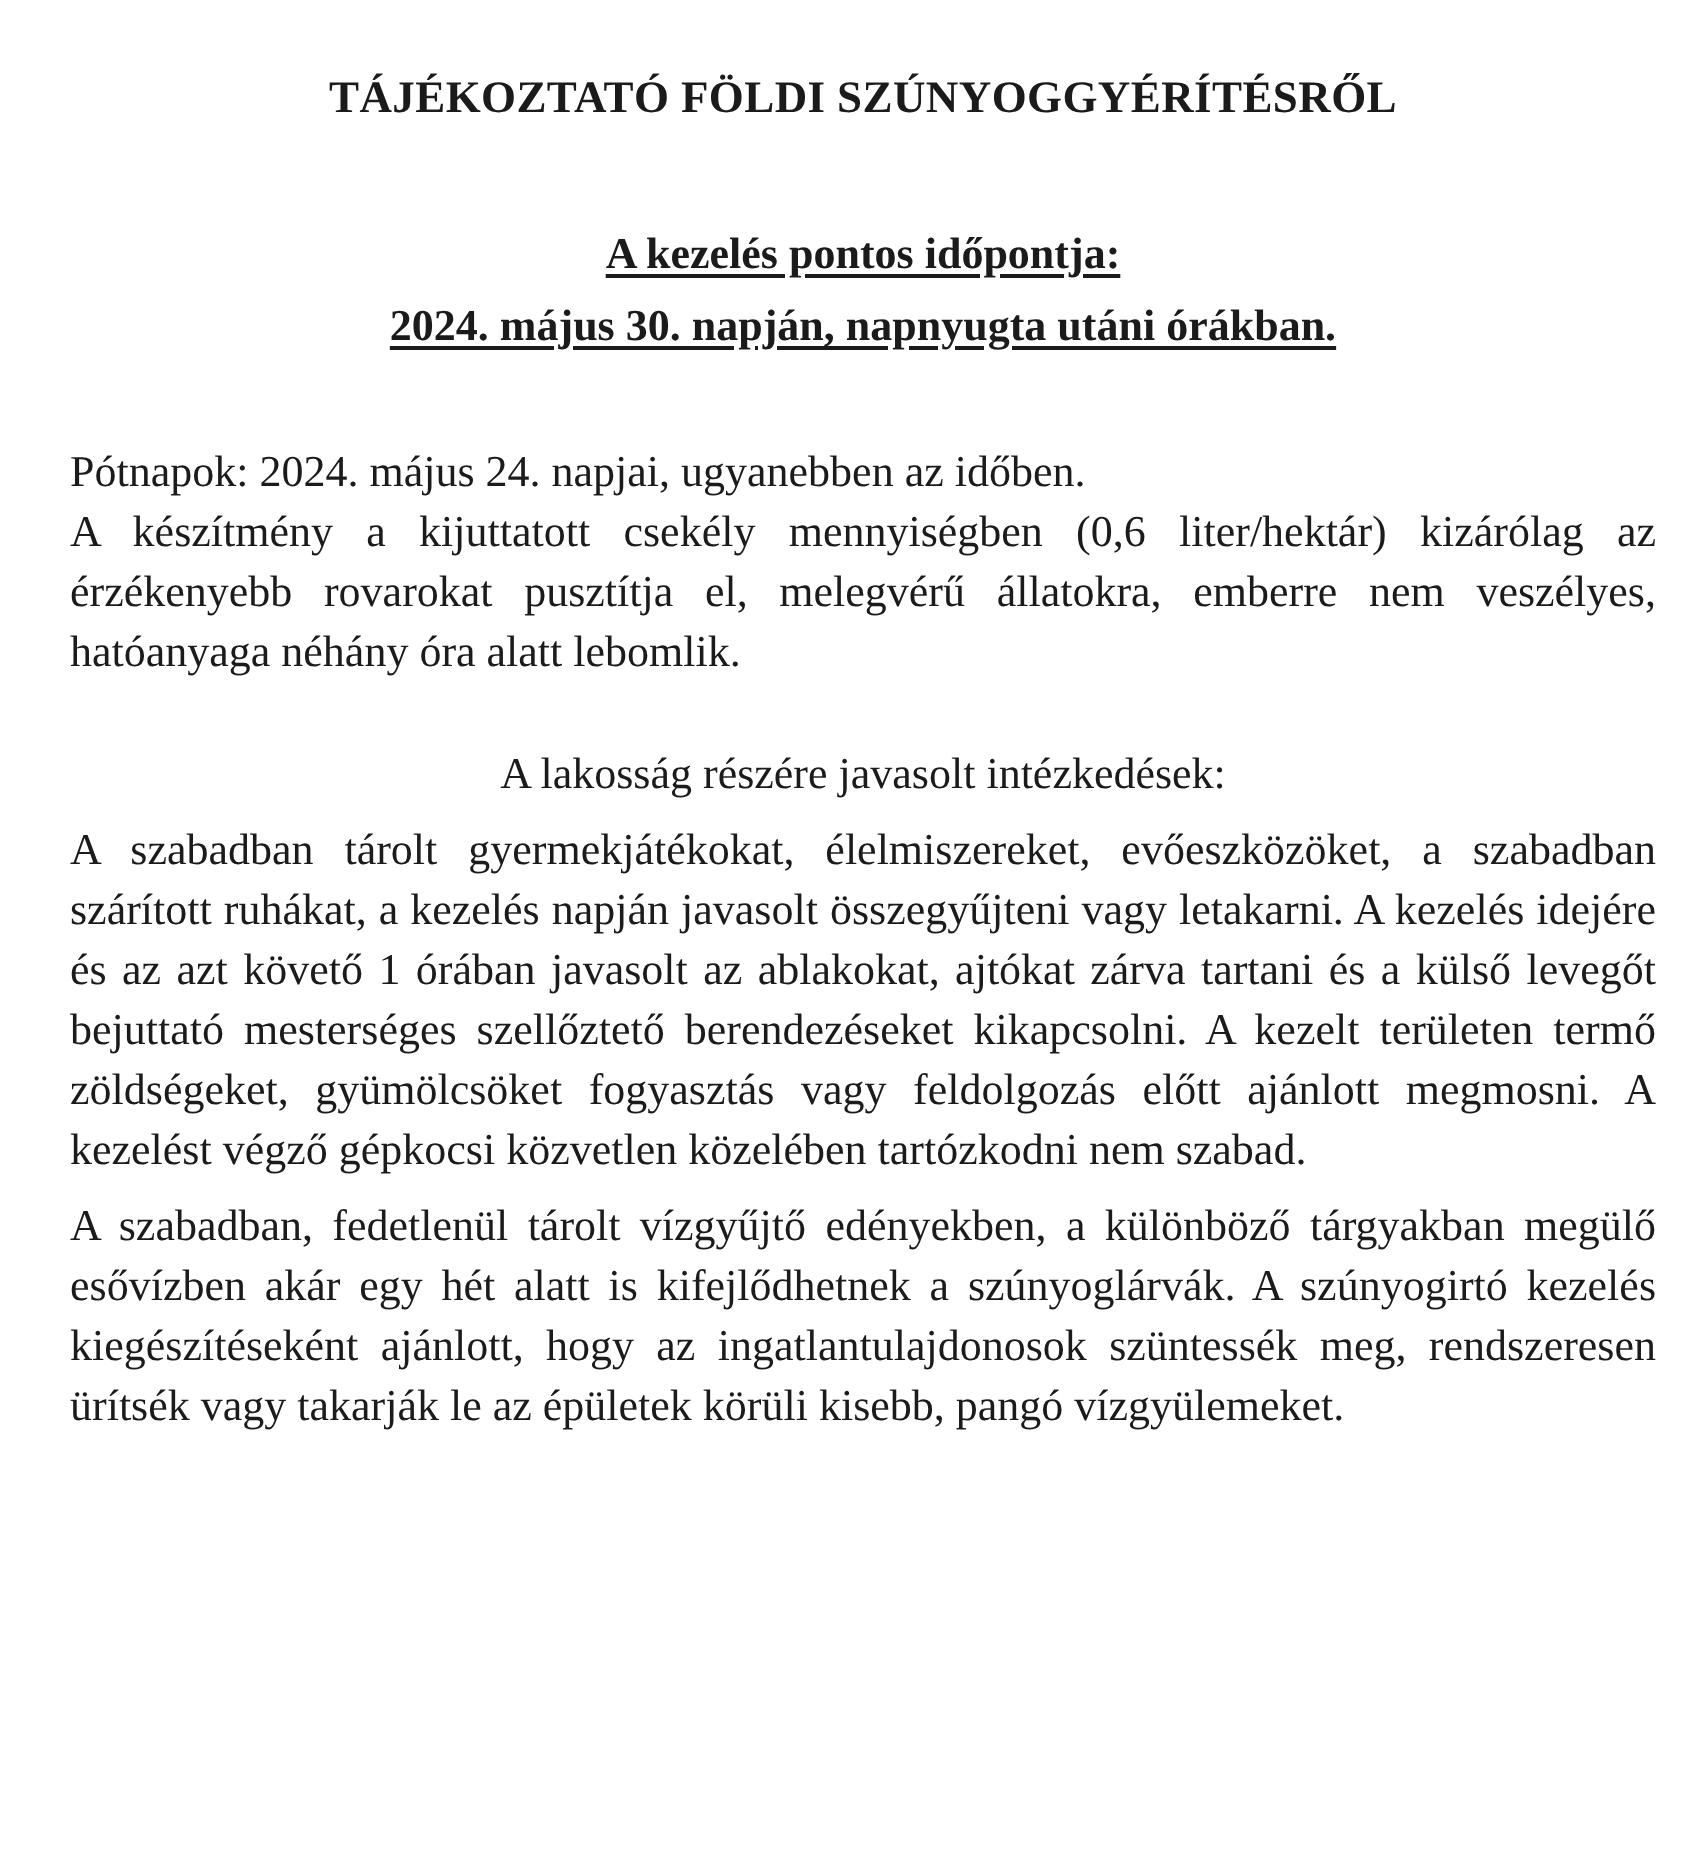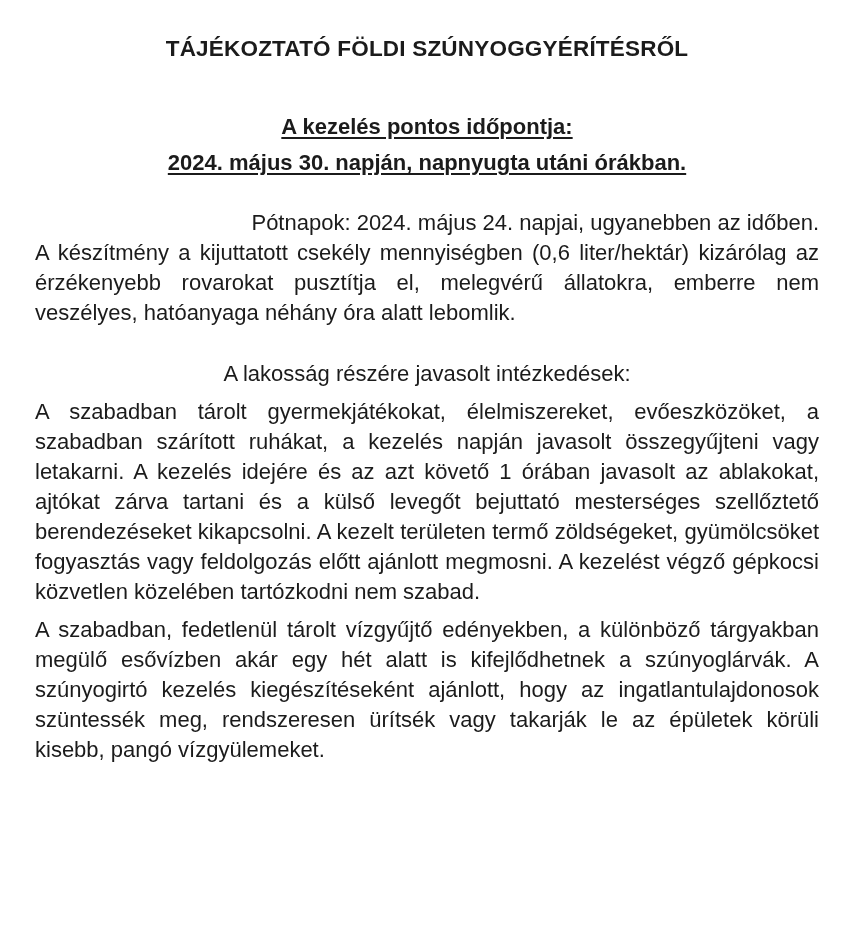--- a/index.html
+++ b/index.html
@@ -6,24 +6,24 @@
     margin: 0;
     padding: 0;
     background: #ffffff;
   }
   .page {
     width: 850px;
     height: 933px;
     box-sizing: border-box;
     background: #ffffff;
     color: #1b1b1b;
-    font-family: Liberation Sans, sans-serif;
+    font-family: Liberation Serif, serif;
     font-size: 22px;
     line-height: 30px;
-    padding: 34px 31px 0 35px;
+    padding: 34px 22px 0 35px;
     overflow: hidden;
   }
   .doc-title {
     text-align: center;
     font-weight: bold;
     font-size: 22.5px;
     letter-spacing: 0.2px;
     margin: 0 0 0 0;
   }
   .para {
@@ -37,22 +37,22 @@
     margin-top: 45px;
     text-align: center;
     font-weight: bold;
     line-height: 36px;
   }
   .schedule-heading .u {
     text-decoration: underline;
     text-underline-offset: 3px;
   }
   .backup-days {
-    margin-top: 27px;
-    text-align: right;
+    margin-top: 40px;
+    text-align: left;
   }
   .product-line {
     margin-top: 64px;
     text-align: left;
   }
   .product-desc {
     margin-top: 0;
   }
   .measures-heading {
     margin-top: 31px;

